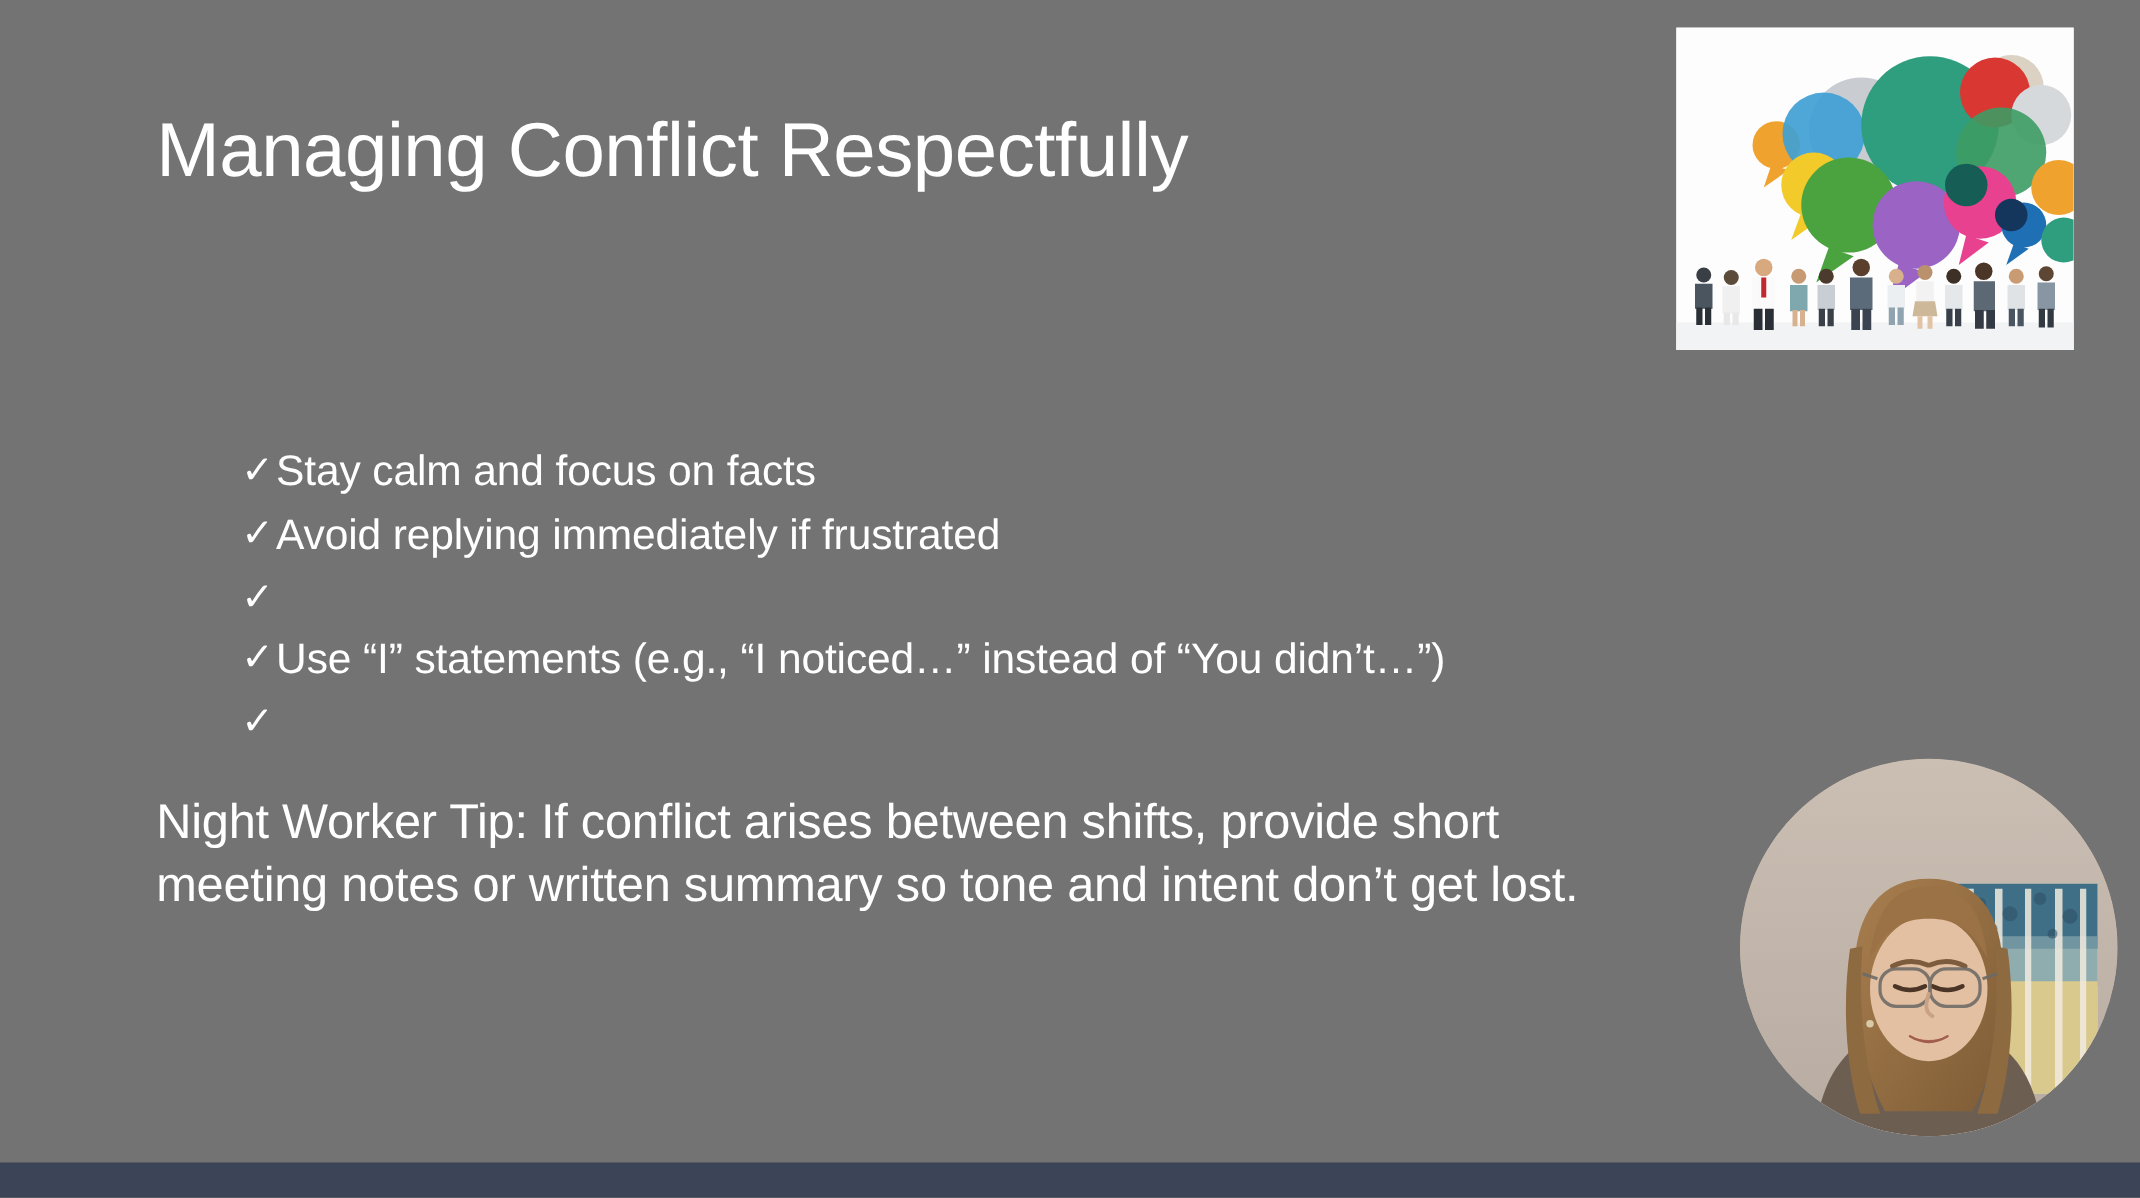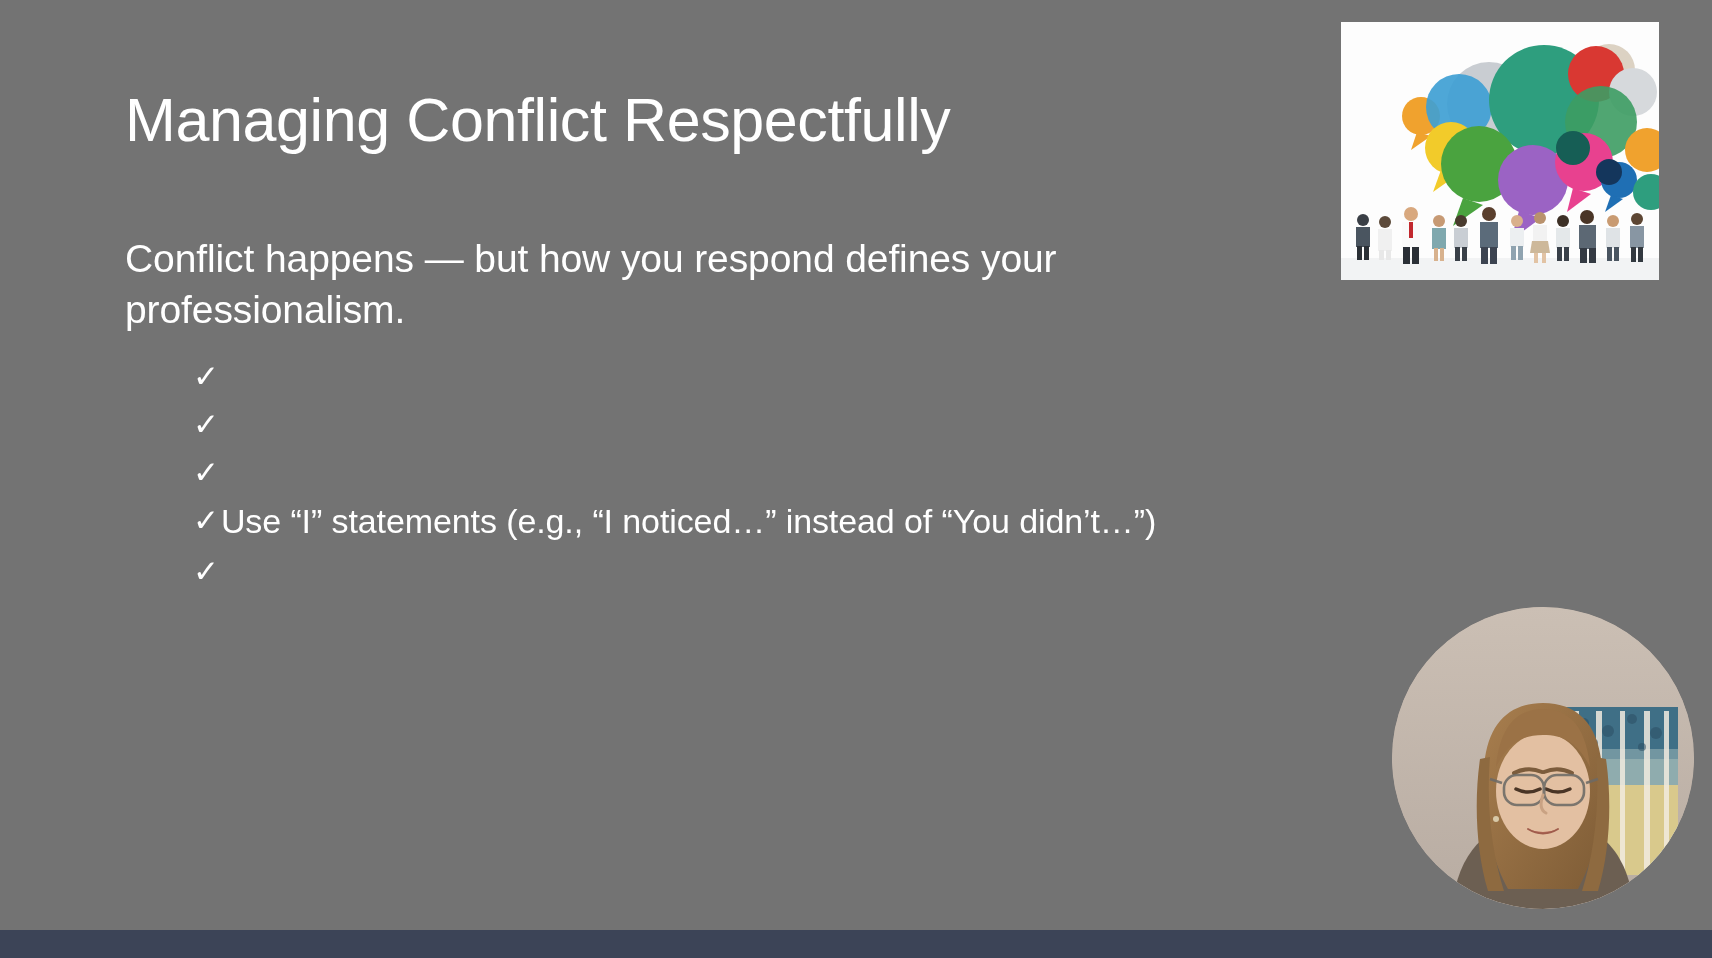--- a/index.html
+++ b/index.html
@@ -117,41 +117,43 @@
   }
   #webcam-overlay svg { display:block; width:100%; height:100%; }
 </style>
 </head>
 <body>
 
 <div id="slide">
 
   <h1 id="slide-title">Managing Conflict Respectfully</h1>
 
-  <p id="intro-paragraph">Conflict happens — but how you respond defines your professionalism.</p>
 
   <ul id="checklist">
     <li class="list-item">
       <span class="check-mark">✓</span>
-    </li>
-    <li class="list-item">
-      <span class="check-mark">✓</span>
+      <span class="item-text">Stay calm and focus on facts</span>
+    </li>
+    <li class="list-item">
+      <span class="check-mark">✓</span>
+      <span class="item-text">Avoid replying immediately if frustrated</span>
     </li>
     <li class="list-item">
       <span class="check-mark">✓</span>
     </li>
     <li class="list-item">
       <span class="check-mark">✓</span>
       <span class="item-text">Use “I” statements (e.g., “I noticed…” instead of “You didn’t…”)</span>
     </li>
     <li class="list-item">
       <span class="check-mark">✓</span>
     </li>
   </ul>
 
+  <p id="tip-paragraph">Night Worker Tip: If conflict arises between shifts, provide short meeting notes or written summary so tone and intent don’t get lost.</p>
 
   <div id="bubbles-image">
     <svg viewBox="0 0 318 258" xmlns="http://www.w3.org/2000/svg">
       <rect x="0" y="0" width="318" height="258" fill="#fdfdfd"></rect>
       <g>
 
         <circle cx="148" cy="82" r="42" fill="#c9cdd2"></circle>
         <path d="M132 112 L124 140 L152 118 Z" fill="#c9cdd2"></path>
 
         <circle cx="268" cy="48" r="26" fill="#dcd2c3"></circle>

